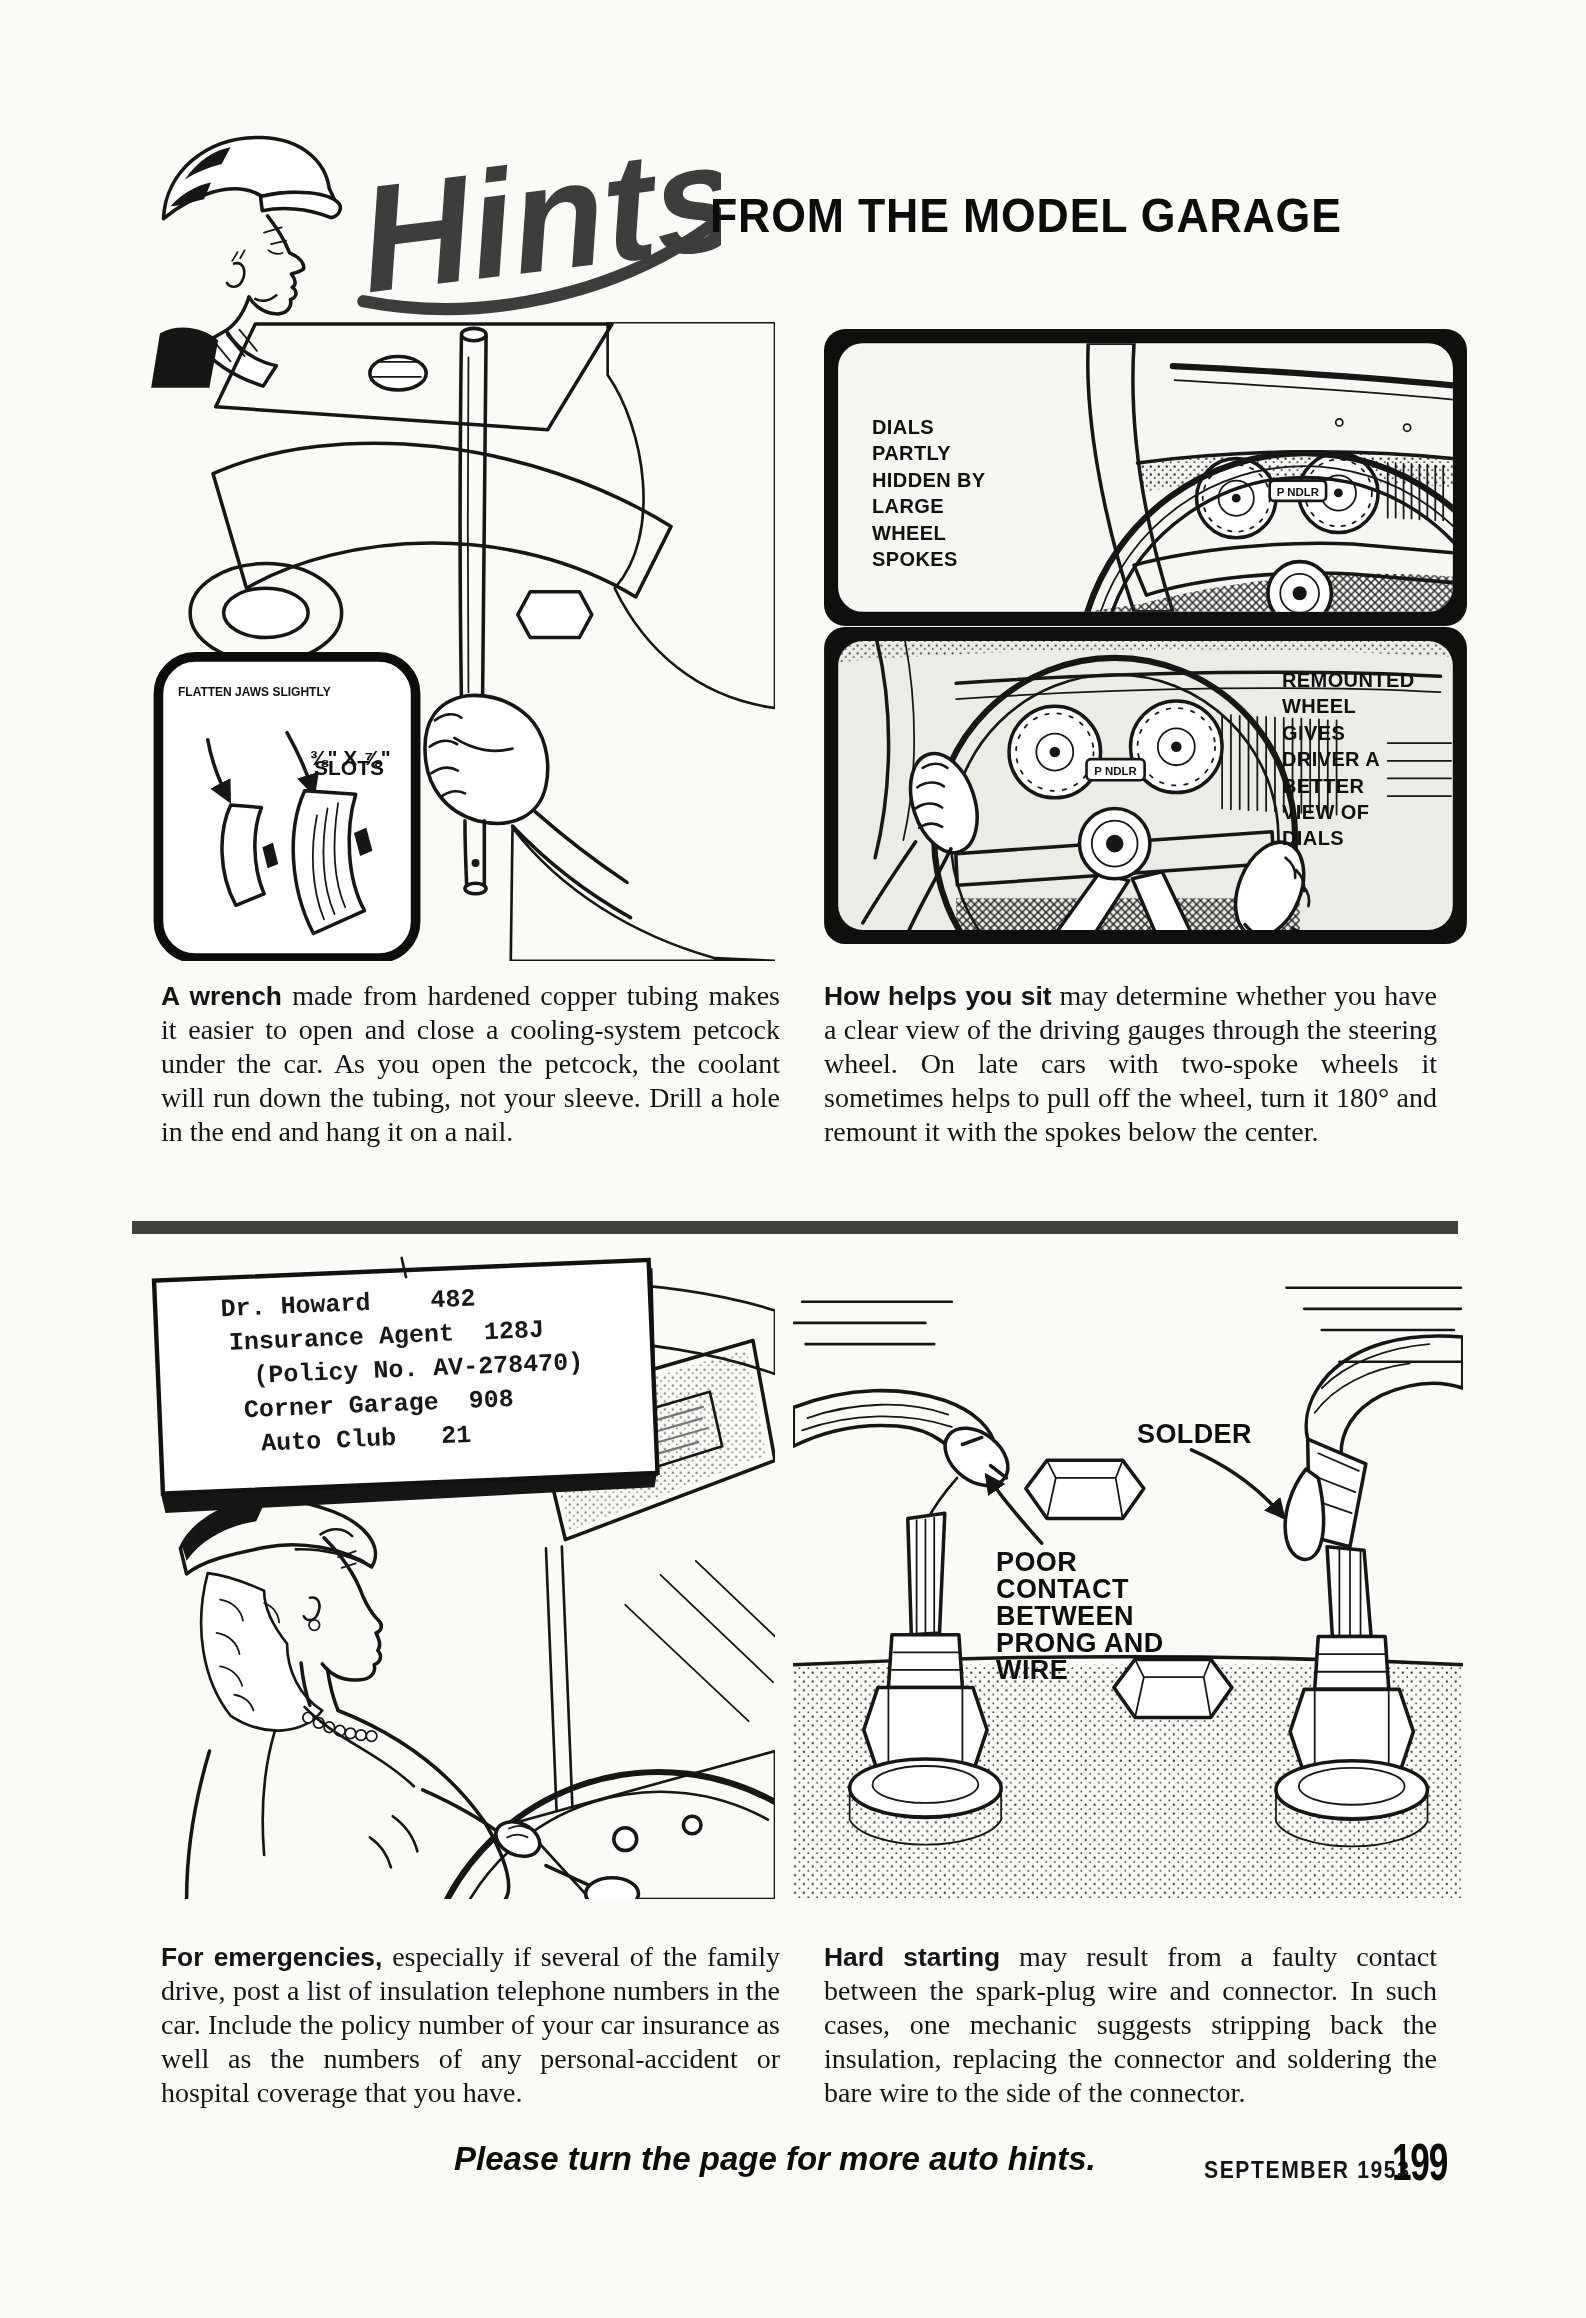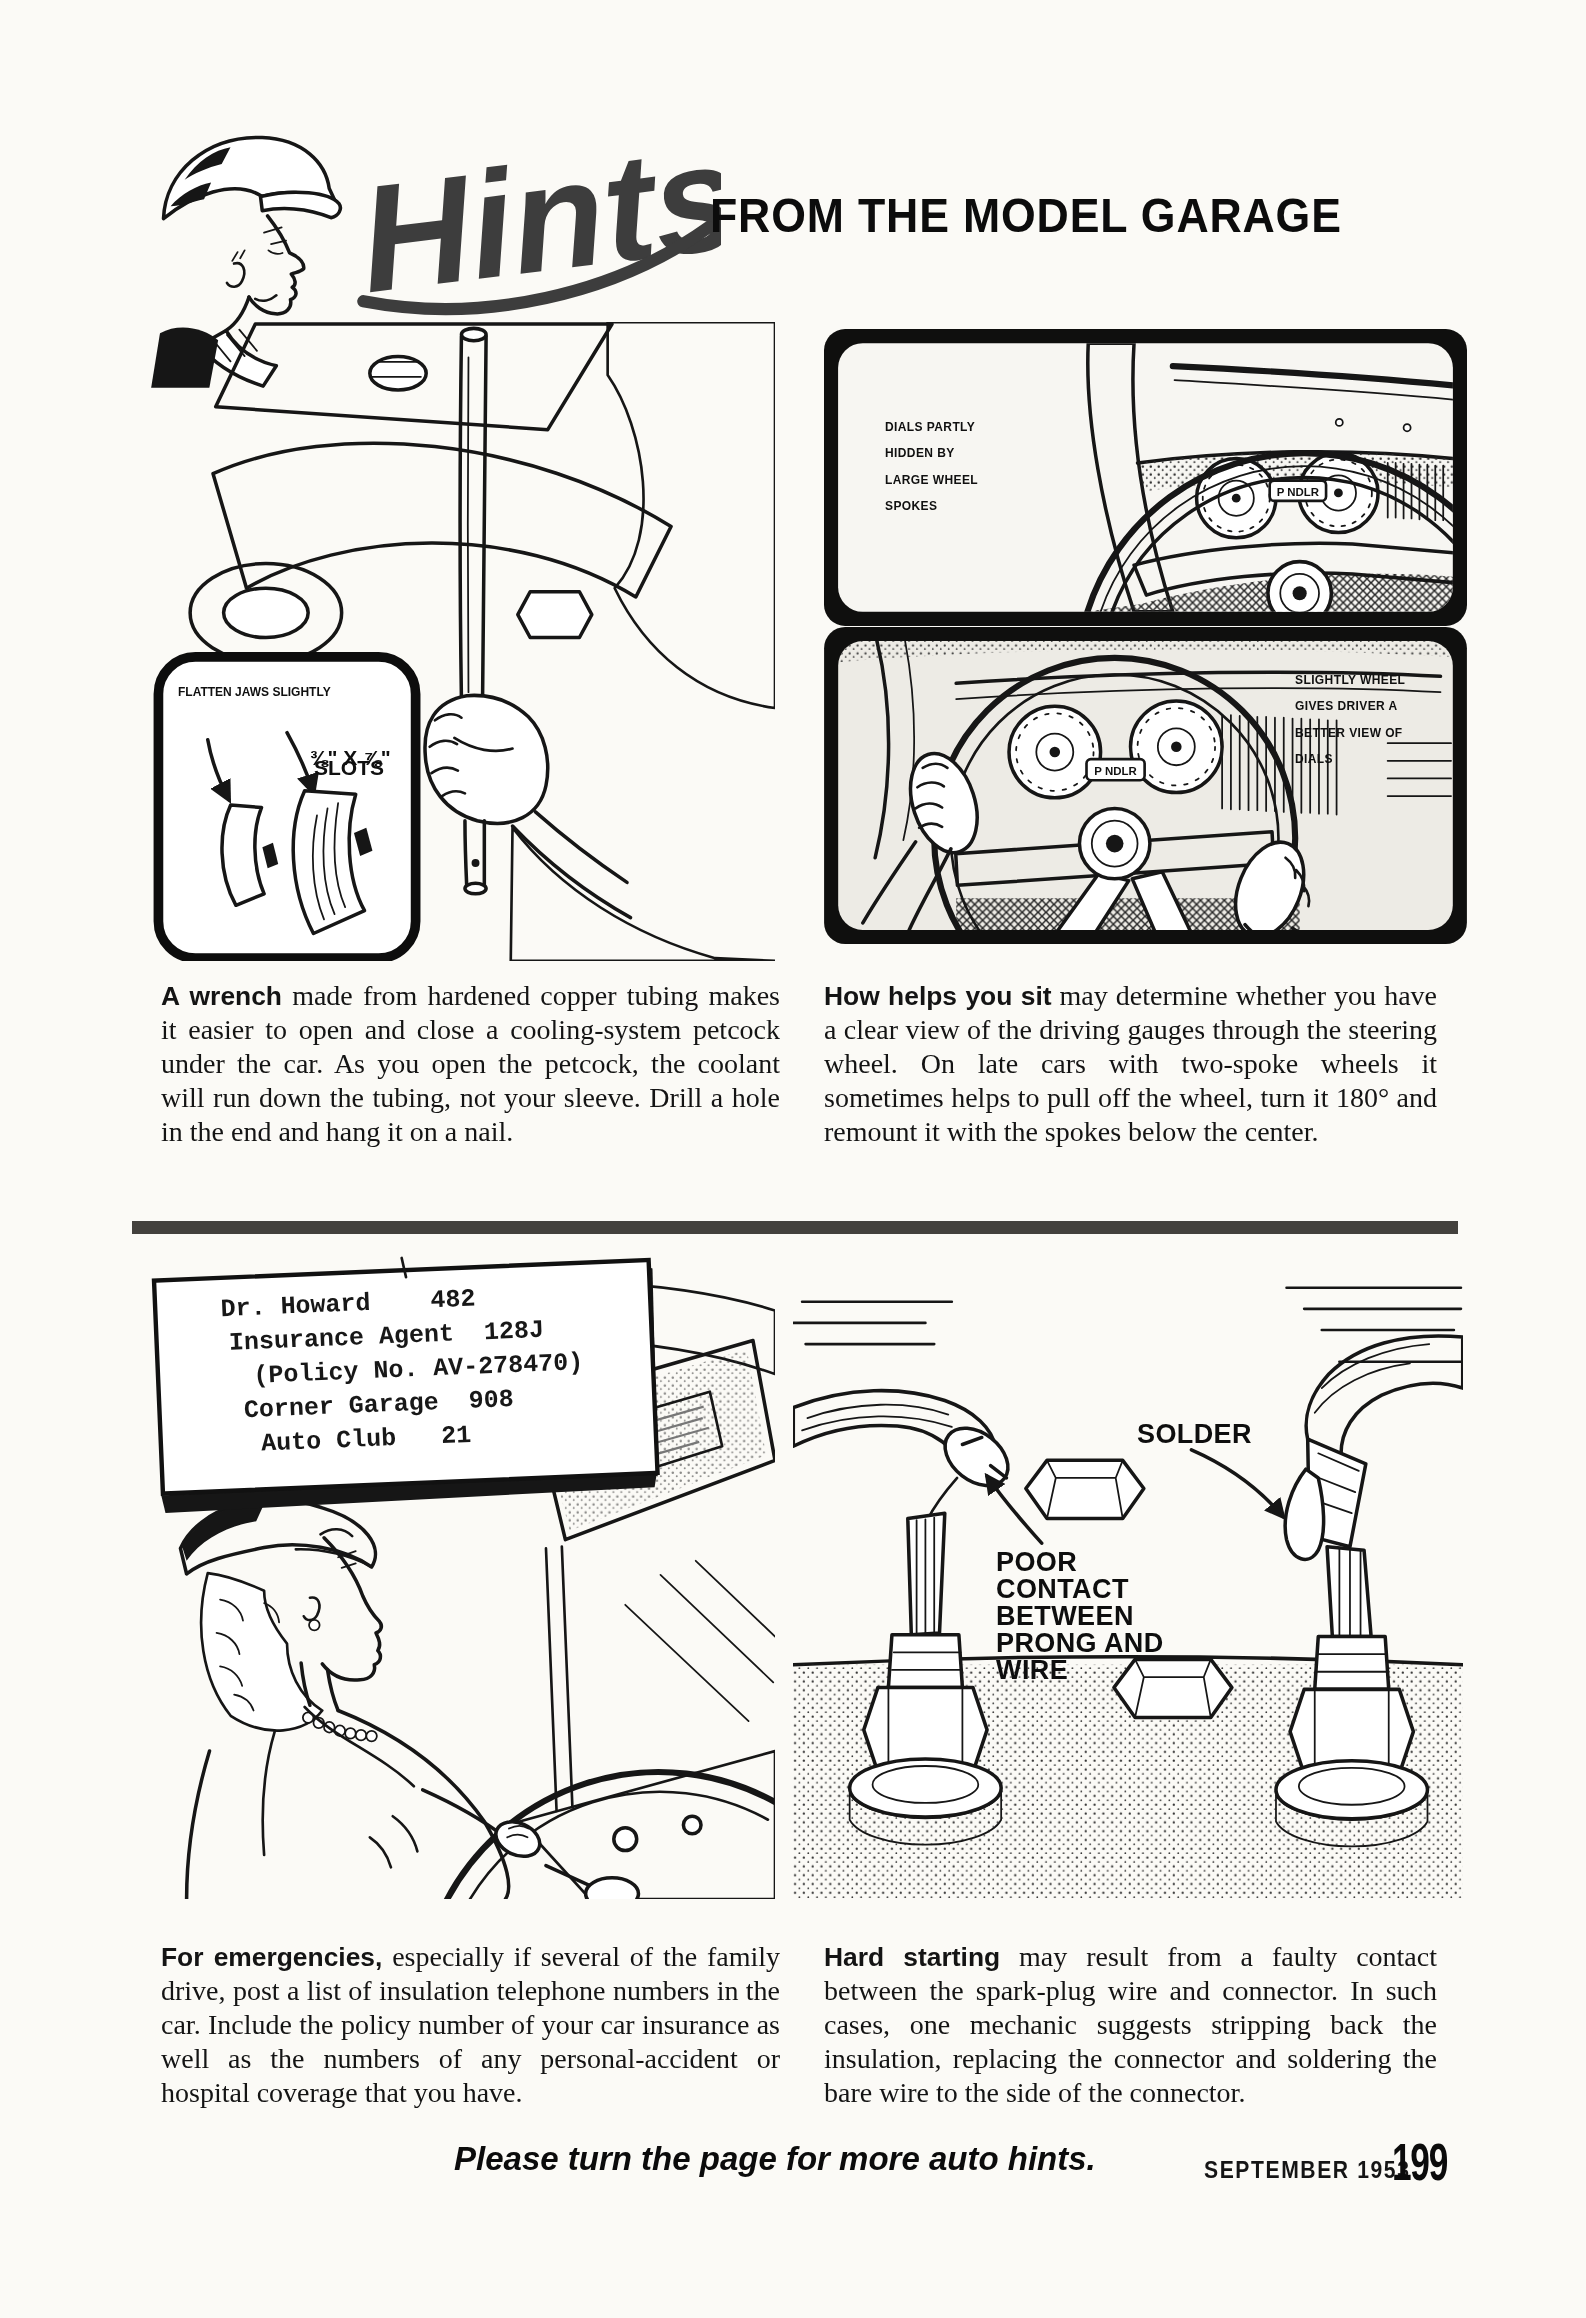--- a/index.html
+++ b/index.html
@@ -14,22 +14,22 @@
   .med{stroke-width:3;}
   .thick{stroke-width:7;}
   .ink{fill:#161616;stroke:none;}
 
   .title-rest{font-family:"Liberation Sans",sans-serif;font-weight:800;font-size:48px;
       color:#0c0c0c;transform:scaleX(.93);transform-origin:left center;white-space:nowrap;letter-spacing:0.9px;}
 
   .para{text-align:justify;font-size:28px;line-height:34px;margin:8px;}
   .para .lead{font-family:"Liberation Sans",sans-serif;font-weight:700;font-size:26.4px;}
 
-  .cap{font-family:"Liberation Sans",sans-serif;font-weight:700;font-size:12px;line-height:26.4px;
-      letter-spacing:0.4px;color:#101010;margin-left:13px;}
+  .cap{font-family:"Liberation Sans",sans-serif;font-weight:700;font-size:20px;line-height:26.4px;
+      letter-spacing:0.4px;color:#101010;}
 
   .callout-label{font-family:"Liberation Sans",sans-serif;font-weight:700;font-size:12px;line-height:25.6px;color:#101010;}
   .slots{font-family:"Liberation Sans",sans-serif;font-weight:700;font-size:21px;color:#101010;line-height:26.4px;}
 
   .note{transform:rotate(-2.4deg);transform-origin:left top;}
   .note span{display:block;font-family:"Liberation Mono",monospace;font-weight:700;font-size:25px;
       line-height:34px;white-space:pre;color:#181818;}
   .note span:nth-child(1){padding-left:44px;}
   .note span:nth-child(2){padding-left:51px;}
   .note span:nth-child(3){padding-left:74px;}
@@ -250,21 +250,21 @@
         <path class="s med" d="M112,160 c10,-6 20,-6 28,0 M106,182 c10,-7 22,-7 30,-1 M104,206 c10,-7 21,-7 30,-1 M108,228 c9,-6 18,-6 26,-1"></path>
         <path class="s" d="M104,244 C82,276 62,306 44,336 M144,252 C124,292 106,322 94,350"></path>
       </g>
       <g>
         <ellipse class="sf" cx="506" cy="298" rx="35" ry="56" transform="rotate(22 506 298)"></ellipse>
         <path class="s med" d="M524,262 c8,6 12,14 11,23 M536,276 c7,7 10,15 9,24 M544,294 c6,7 8,15 6,23"></path>
         <path class="s" d="M478,338 C488,350 498,356 510,362 M532,342 C546,352 558,356 570,360"></path>
       </g>
     </g>
   </svg>
-  <div class="abs cap" style="left:1282px;top:667px;width:134px">SLIGHTLY WHEEL GIVES DRIVER A BETTER VIEW OF DIALS</div>
+  <div class="abs cap" style="left:1282px;top:667px;width:134px">REMOUNTED WHEEL GIVES DRIVER A BETTER VIEW OF DIALS</div>
 
   <p class="abs para" style="left:153px;top:971px;width:619px">
     <b class="lead">A wrench</b><span> made from hardened copper tubing makes it easier to open and close a cooling-system petcock under the car. As you open the petcock, the coolant will run down the tubing, not your sleeve. Drill a hole in the end and hang it on a nail.</span>
   </p>
   <p class="abs para" style="left:816px;top:971px;width:613px">
     <b class="lead">How helps you sit</b><span> may determine whether you have a clear view of the driving gauges through the steering wheel. On late cars with two-spoke wheels it sometimes helps to pull off the wheel, turn it 180° and remount it with the spokes below the center.</span>
   </p>
 
   <div class="abs divider" style="left:132px;top:1221px;width:1326px;height:13.2px"></div>
 

